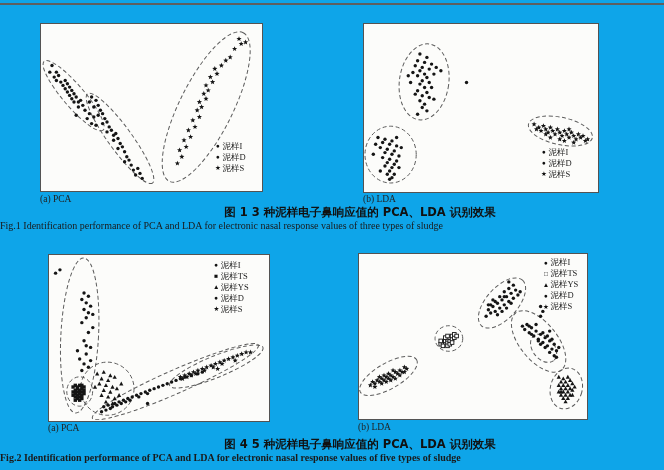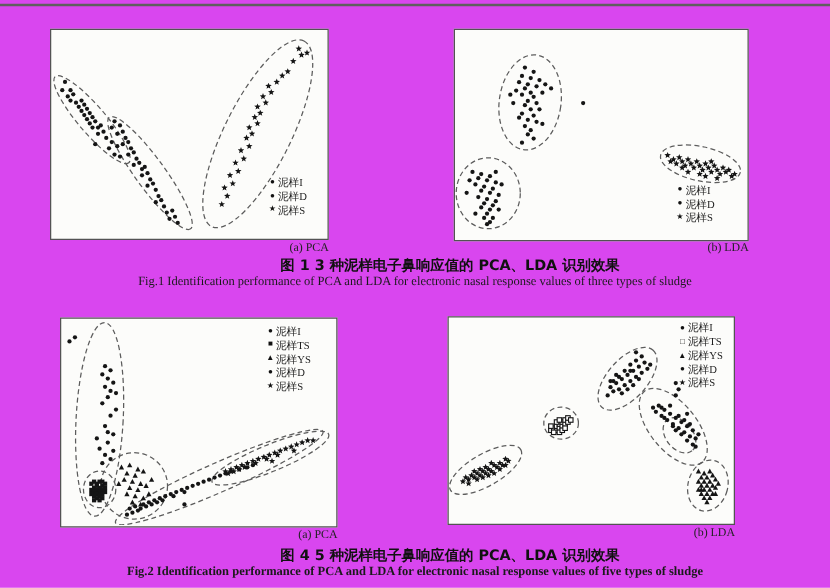--- a/index.html
+++ b/index.html
@@ -1,31 +1,31 @@
 <!DOCTYPE html>
 <html><head>
 <meta charset="utf-8">
 <style>
   html,body{margin:0;padding:0;}
   body{width:664px;height:470px;overflow:hidden;font-family:"Liberation Serif", serif;}
-  .page{position:absolute;left:0;top:0;width:664px;height:470px;background:#d946ef;}
+  .page{position:absolute;left:0;top:0;width:664px;height:470px;background:#0ea5e9;}
   .top-rule{position:absolute;left:0;top:3px;width:664px;height:2px;background:#5f5f5f;}
   .panel{position:absolute;background:#fcfcfa;border:1.5px solid #535353;box-sizing:border-box;}
   .panel svg{position:absolute;left:0;top:0;}
   .cluster-ellipse{fill:none;stroke:#5c5c5c;stroke-width:1;stroke-dasharray:4 2.6;}
   .legend{position:absolute;display:flex;flex-direction:column;line-height:1.3;
           font-size:8.5px;color:#1c1c1c;font-family:"Liberation Serif", serif;}
   .legend-row{display:flex;align-items:center;}
   .legend-marker{width:9px;text-align:center;font-size:6.5px;color:#111;}
   .legend-label{white-space:nowrap;}
-  .subcap{position:absolute;text-align:right;font-size:9.5px;color:#222;
+  .subcap{position:absolute;text-align:left;font-size:9.5px;color:#222;
           font-family:"Liberation Serif", serif;}
   .cap-cn{position:absolute;left:0;width:664px;text-align:center;font-size:11.5px;
           font-weight:bold;color:#111;font-family:"DejaVu Sans", sans-serif;margin-left:28px;}
-  .cap-en{position:absolute;left:0;width:664px;text-align:center;font-size:10px;
+  .cap-en{position:absolute;left:0;width:664px;font-size:10px;
           color:#1a1a1a;font-family:"Liberation Serif", serif;}
 </style>
 </head>
 <body>
 
 <div class="page">
   <div class="top-rule"></div>
 
   <div>
     <div class="panel" id="panel-fig1a" style="left: 40px; top: 23px; width: 223px; height: 169px;">

